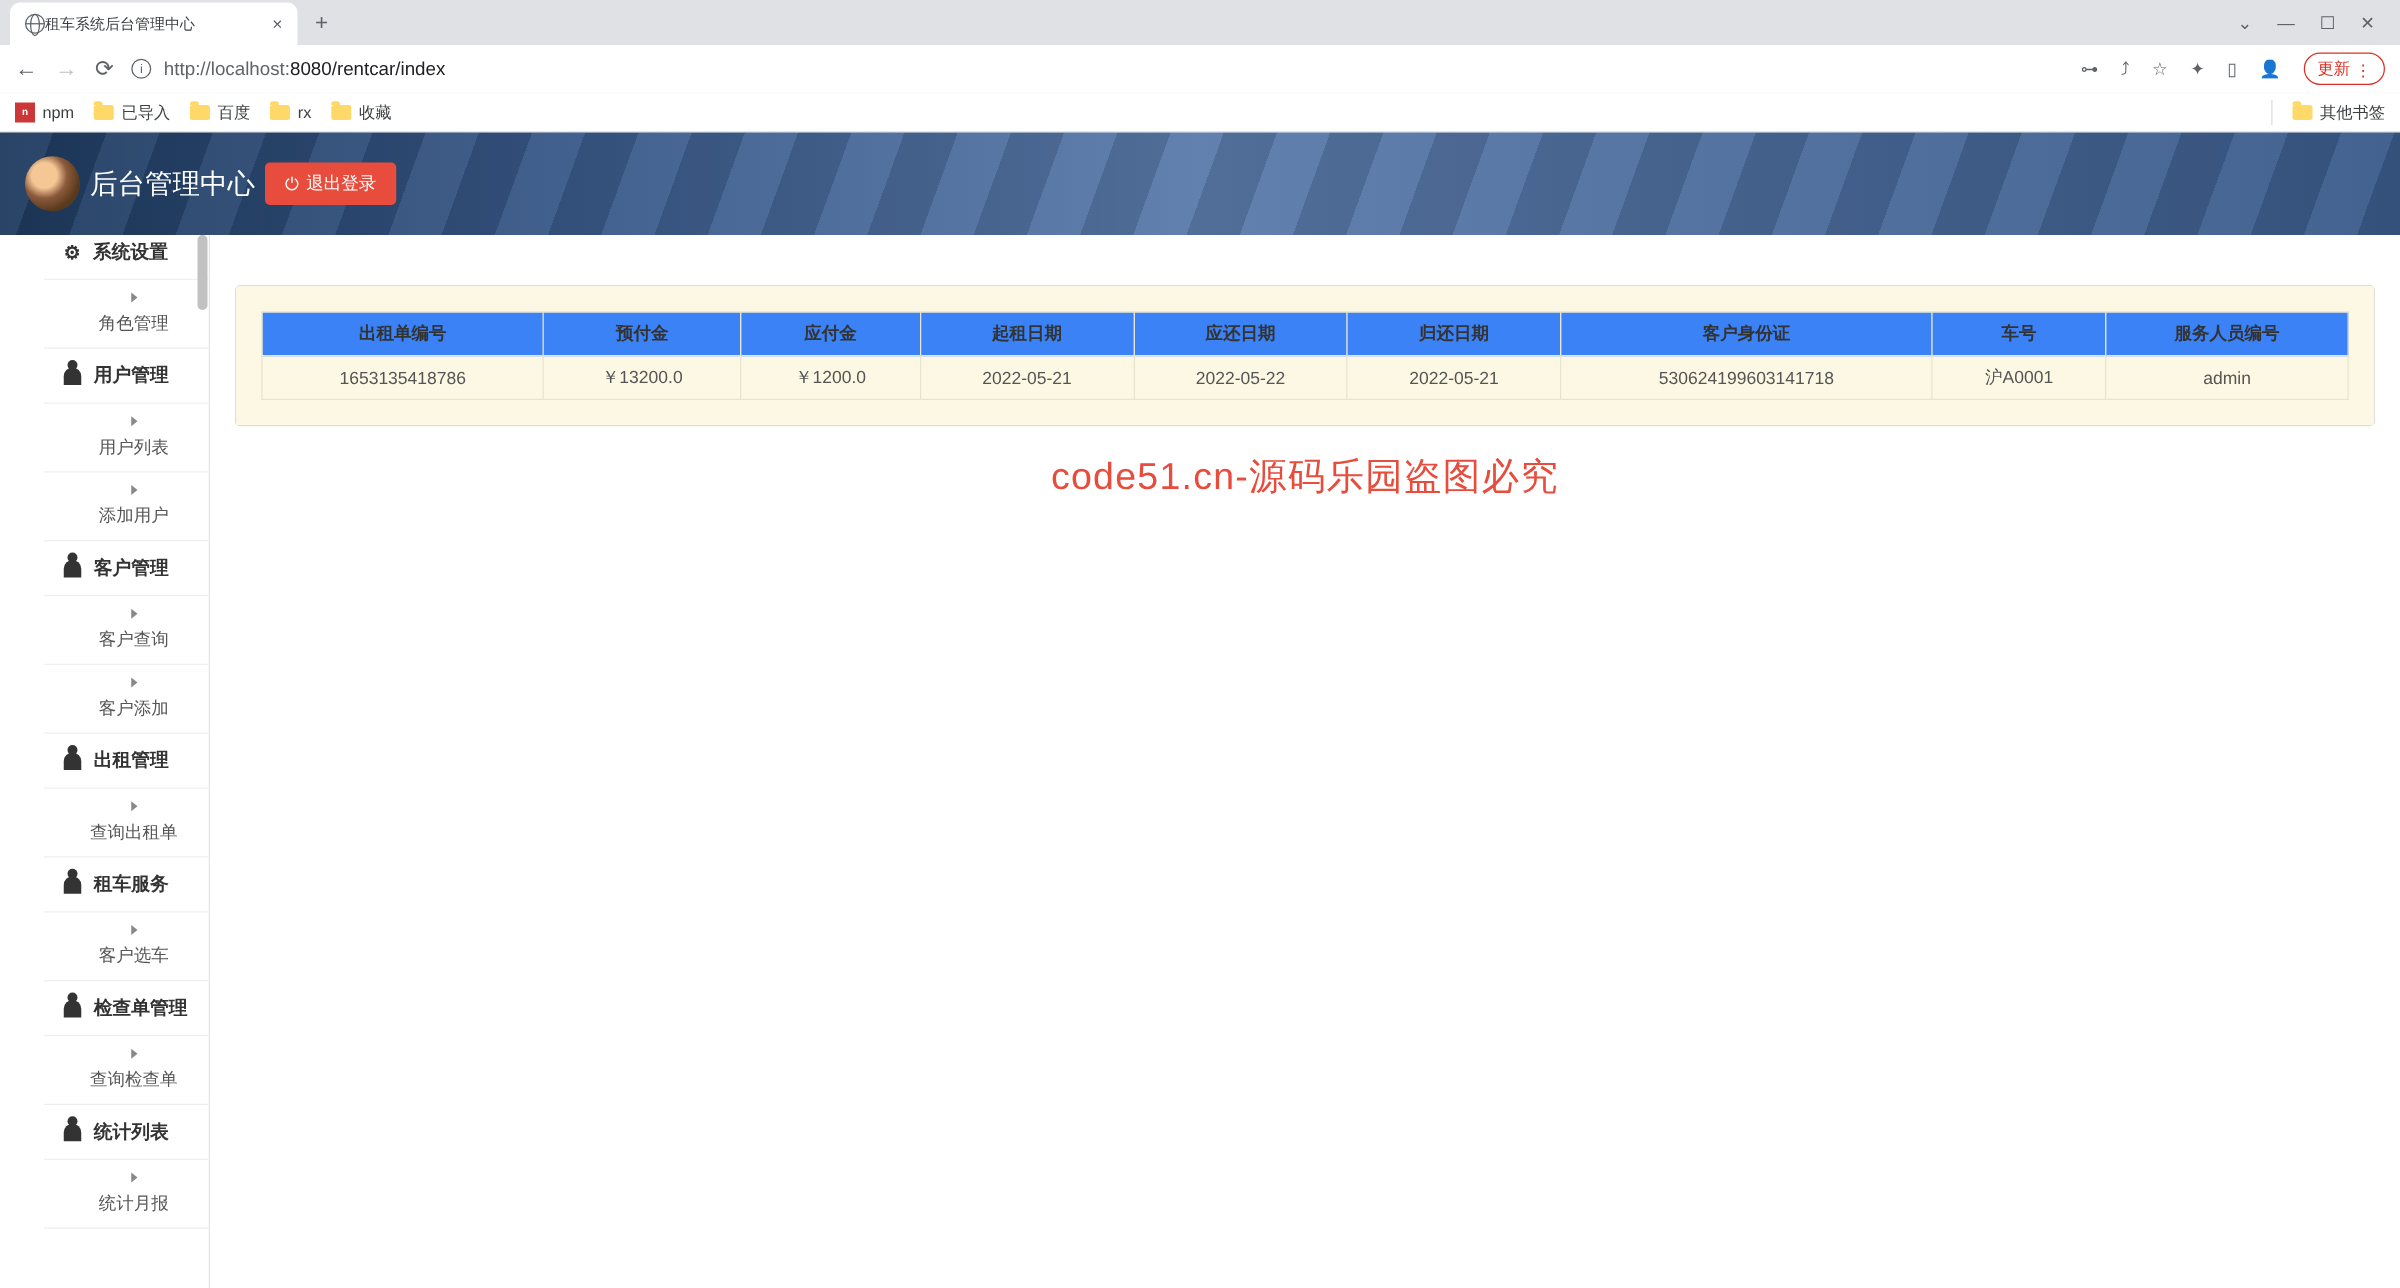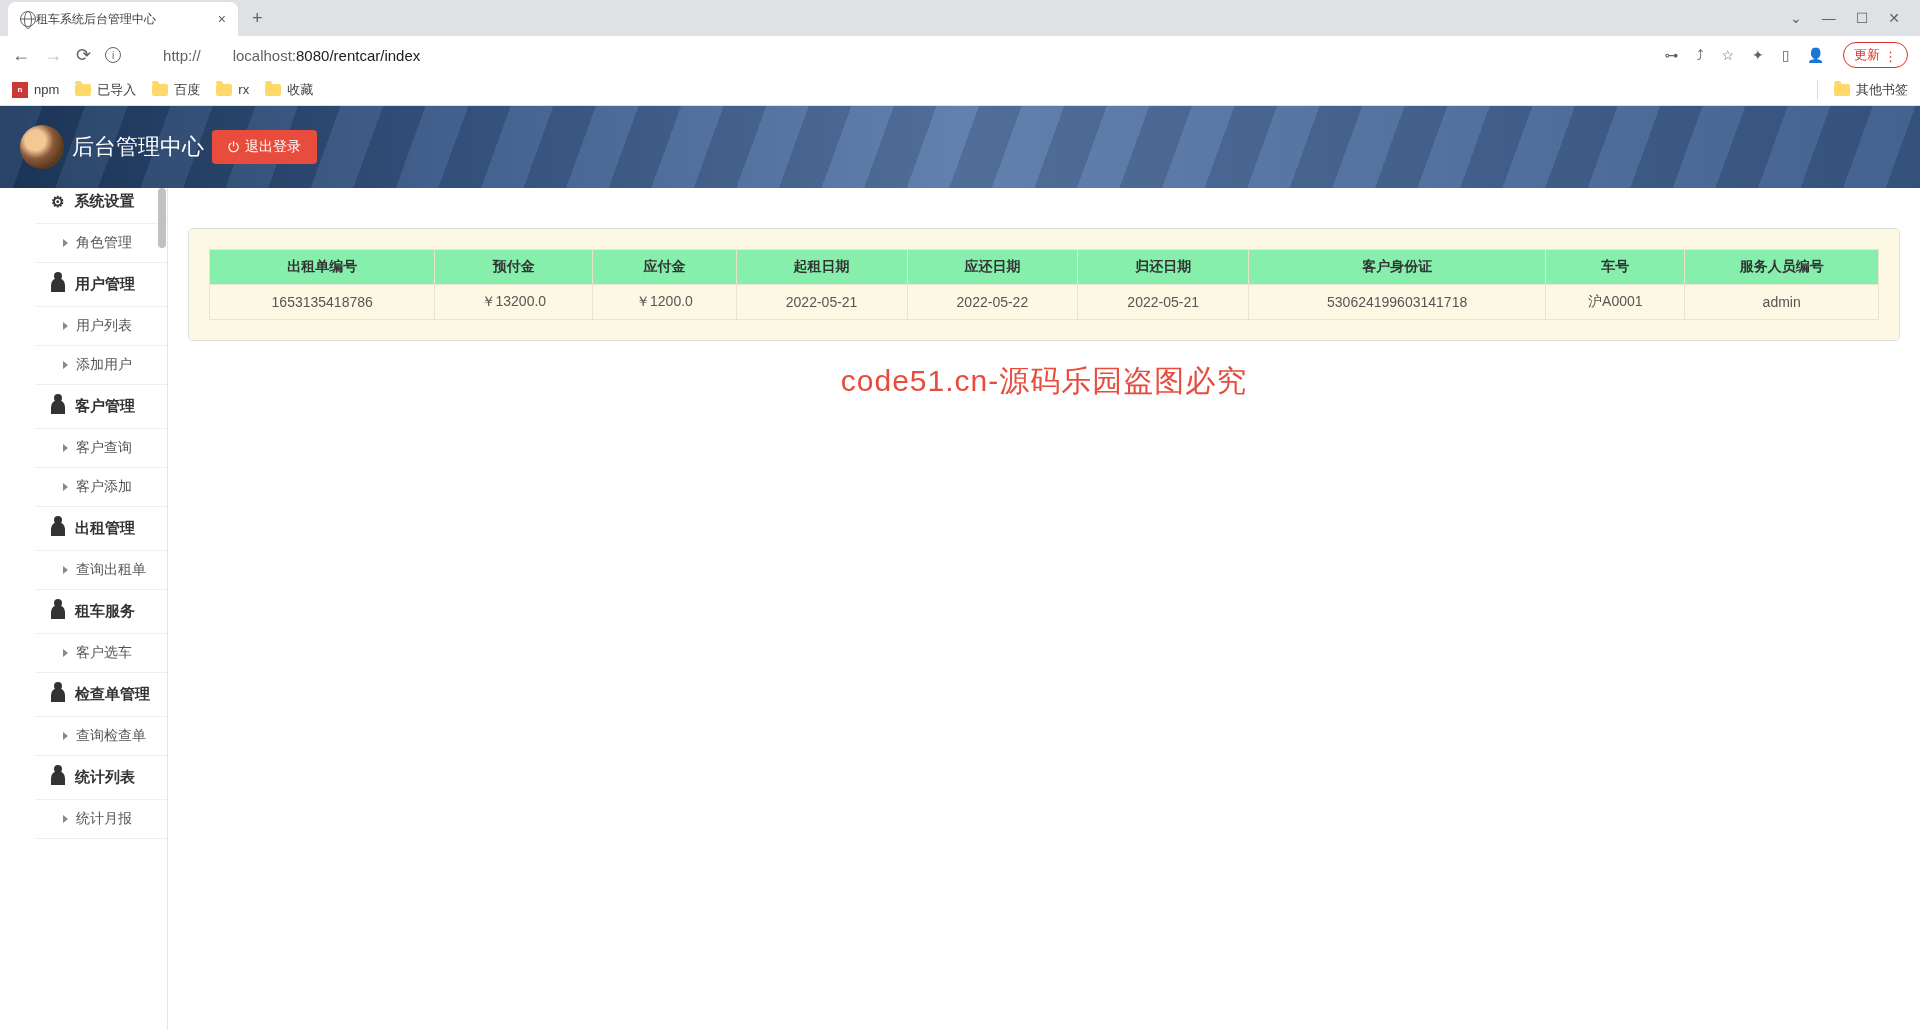--- a/index.html
+++ b/index.html
@@ -17,21 +17,21 @@
 .new-tab { font-size: 18px; color: #5f6368; padding: 0 14px; cursor: pointer; }
 .window-controls { margin-left: auto; display: flex; gap: 20px; padding-right: 20px; color: #5f6368; }
 .window-controls span { cursor: pointer; font-size: 14px; }
 
 .address-bar { display: flex; align-items: center; background: #fff; height: 38px; padding: 0 12px; gap: 14px; }
 .nav-btn { color: #5f6368; font-size: 18px; cursor: pointer; }
 .nav-btn.disabled { color: #bdc1c6; }
 .url-box { display: flex; align-items: center; flex: 1; gap: 10px; }
 .info-icon { width: 16px; height: 16px; border: 1.5px solid #5f6368; border-radius: 50%; display: flex; align-items: center; justify-content: center; font-size: 10px; color: #5f6368; }
 .url-text { font-size: 15px; color: #202124; }
-.url-text .host { color: #5f6368; margin-left: 32px; }
+.url-text .host { color: #5f6368; }
 .addr-icons { display: flex; align-items: center; gap: 18px; color: #5f6368; }
 .addr-icons span { cursor: pointer; }
 .update-btn { border: 1px solid #d93025; color: #d93025; border-radius: 16px; padding: 3px 10px; font-size: 13px; display: flex; align-items: flex-end; gap: 4px; }
 
 .bookmarks-bar { display: flex; align-items: center; background: #fff; height: 32px; padding: 0 12px; gap: 16px; border-bottom: 1px solid #e0e0e0; }
 .bookmark { display: flex; align-items: center; gap: 6px; font-size: 13px; color: #3c4043; cursor: pointer; }
 .folder-icon { width: 16px; height: 12px; background: #ffd968; border-radius: 2px; position: relative; }
 .folder-icon::before { content: ''; position: absolute; top: -3px; left: 0; width: 7px; height: 3px; background: #ffd968; border-radius: 2px 2px 0 0; }
 .npm-icon { width: 16px; height: 16px; background: #cb3837; color: #fff; display: flex; align-items: center; justify-content: center; font-size: 8px; font-weight: bold; }
 .bm-spacer { flex: 1; }
@@ -46,36 +46,36 @@
 
 
 .app-body { display: flex; height: calc(100vh - 176px); }
 .sidebar { width: 168px; background: #fff; border-right: 1px solid #e5e5e5; overflow-y: hidden; position: relative; padding-left: 35px; }
 .sidebar::-webkit-scrollbar { width: 10px; }
 .scroll-indicator { position: absolute; right: 1px; top: 0; width: 8px; height: 60px; background: #c1c1c1; border-radius: 4px; }
 
 .menu-group { border-bottom: 1px solid #eee; }
 .menu-header { display: flex; align-items: center; padding: 12px 16px; font-weight: bold; font-size: 15px; color: #333; cursor: pointer; gap: 10px; }
 .menu-header.partial { padding-top: 4px; }
-.menu-item { display: flex; align-items: center; padding: 10px 16px 10px 28px; font-size: 14px; color: #555; cursor: pointer; gap: 8px; border-top: 1px solid #f0f0f0; }
+.menu-item { display: flex; align-items: center; padding: 10px 16px 10px 28px; font-size: 14px; color: #555; cursor: pointer; gap: 8px; border-top: 1px solid #f0f0f0; flex-direction: column; }
 .caret { width: 0; height: 0; border-top: 4px solid transparent; border-bottom: 4px solid transparent; border-left: 5px solid #888; }
 .user-icon { width: 14px; height: 14px; background: #333; border-radius: 50% 50% 0 0; position: relative; }
 .user-icon::before { content: ''; position: absolute; top: -6px; left: 3px; width: 8px; height: 8px; background: #333; border-radius: 50%; }
 .gear-icon::before { content: '⚙'; color: #333; }
 
 
 .main-content { flex: 1; padding: 40px 20px 20px 20px; overflow: auto; position: relative; }
 .panel { border: 1px solid #ddd; border-radius: 4px; }
 .panel-header { padding: 12px 16px; border-bottom: 1px solid #ddd; display: flex; align-items: center; gap: 6px; font-size: 14px; color: #333; }
 .edit-icon::before { content: '✎'; font-size: 14px; }
 .panel-body { padding: 20px; background: #fcf8e3; }
 
 .data-table { width: 100%; border-collapse: collapse; background: #fcf8e3; }
 .data-table th, .data-table td { border: 1px solid #e8e4cf; padding: 8px 10px; text-align: center; font-size: 14px; }
-.data-table th { font-weight: bold; color: #333; background: #86efac; }
+.data-table th { font-weight: bold; color: #333; background: #3b82f6; }
 .data-table td { color: #555; }
 
 .watermark { color: #e74c3c; font-size: 30px; font-weight: 500; text-align: center; margin-top: 20px; letter-spacing: 1px; }
 </style>
 </head>
 <body>
 
 <div class="browser-chrome">
   <div class="tab-bar">
     <div class="tab">

